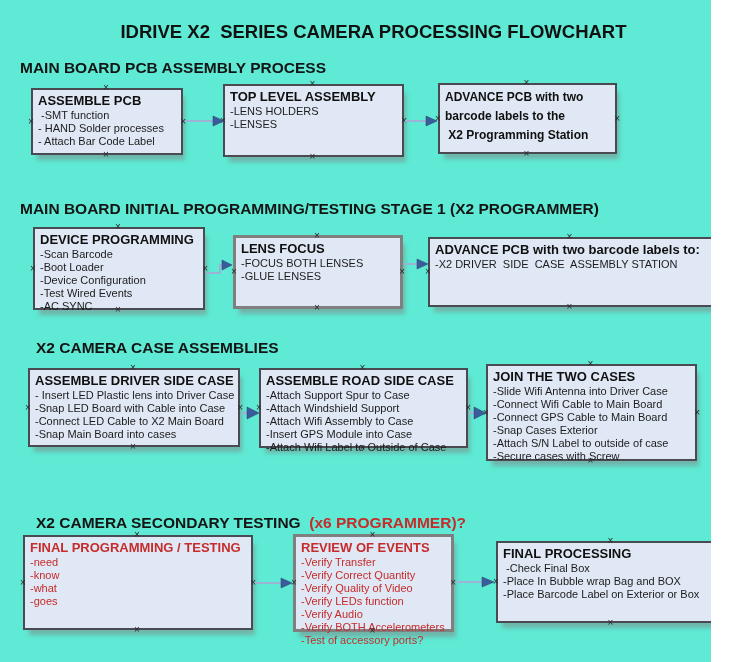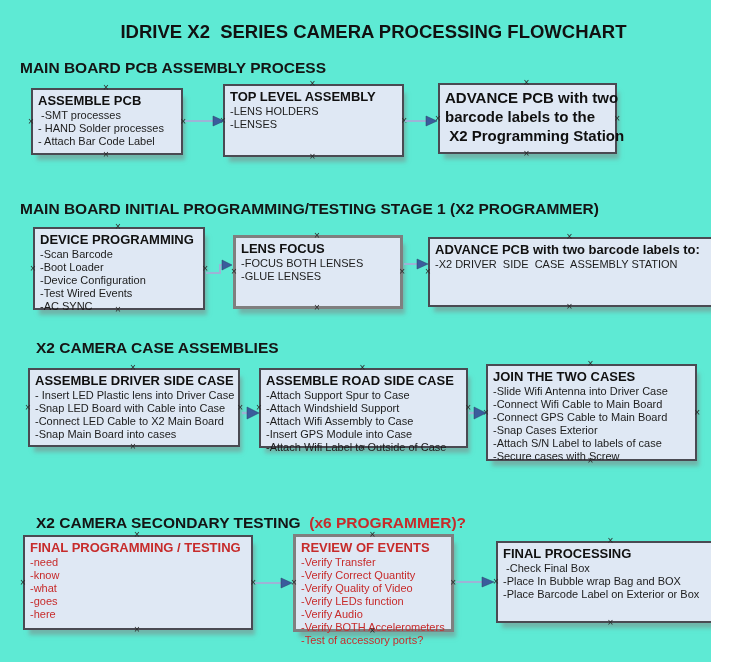--- a/index.html
+++ b/index.html
@@ -28,21 +28,21 @@
     background:#dfe8f4;
     border:2px solid #4a4a52;
     box-shadow:4px 7px 4px -2px rgba(130,130,130,0.5);
     padding:3px 0 0 5px;
   }
   .fbox.gray-border{border:3px solid #7f7f7f;}
   .fbox-title{
     font-size:13px;line-height:16px;font-weight:bold;color:#101010;
     white-space:pre;
   }
-  .fbox-title.big{font-size:15px;line-height:19px;}
+  .fbox-title.big{font-size:12px;line-height:19px;}
   .fbox-line{
     font-size:11px;line-height:13px;color:#1c1c1c;
     white-space:pre;
   }
   .fbox.red .fbox-title,.fbox.red .fbox-line{color:#c72b2b;}
   .marker{
     position:absolute;
     font-size:10px;line-height:10px;color:#2a2a2a;
     font-weight:normal;
     pointer-events:none;
@@ -63,21 +63,21 @@
 
   <div class="page-title">IDRIVE X2  SERIES CAMERA PROCESSING FLOWCHART</div>
 
   <div class="sec-heading" style="left:20px;top:59px;"><span>MAIN BOARD PCB ASSEMBLY PROCESS</span><span class="red-part"></span></div>
   <div class="sec-heading" style="left:20px;top:200px;"><span>MAIN BOARD INITIAL PROGRAMMING/TESTING STAGE 1 (X2 PROGRAMMER)</span><span class="red-part"></span></div>
   <div class="sec-heading" style="left:36px;top:339px;"><span>X2 CAMERA CASE ASSEMBLIES</span><span class="red-part"></span></div>
   <div class="sec-heading" style="left:36px;top:514px;"><span>X2 CAMERA SECONDARY TESTING  </span><span class="red-part">(x6 PROGRAMMER)?</span></div>
 
   <div class="fbox" style="left:31px;top:88px;width:152px;height:67px;">
     <div class="fbox-title">ASSEMBLE PCB</div>
-    <div class="fbox-line"> -SMT processes</div>
+    <div class="fbox-line"> -SMT function</div>
     <div class="fbox-line">- HAND Solder processes</div>
     <div class="fbox-line">- Attach Bar Code Label</div>
   <span class="marker m-t">×</span>
       <span class="marker m-b">×</span>
       <span class="marker m-l">×</span>
       <span class="marker m-r">×</span>
     </div>
 
   <div class="fbox" style="left:223px;top:84px;width:181px;height:73px;">
     <div class="fbox-title">TOP LEVEL ASSEMBLY</div>
@@ -155,35 +155,34 @@
       <span class="marker m-l">×</span>
       <span class="marker m-r">×</span>
     </div>
 
   <div class="fbox" style="left:486px;top:364px;width:211px;height:97px;">
     <div class="fbox-title">JOIN THE TWO CASES</div>
     <div class="fbox-line">-Slide Wifi Antenna into Driver Case</div>
     <div class="fbox-line">-Connect Wifi Cable to Main Board</div>
     <div class="fbox-line">-Connect GPS Cable to Main Board</div>
     <div class="fbox-line">-Snap Cases Exterior</div>
-    <div class="fbox-line">-Attach S/N Label to labels of case</div>
+    <div class="fbox-line">-Attach S/N Label to outside of case</div>
     <div class="fbox-line">-Secure cases with Screw</div>
   <span class="marker m-t">×</span>
       <span class="marker m-b">×</span>
       <span class="marker m-l">×</span>
       <span class="marker m-r">×</span>
     </div>
 
   <div class="fbox red" style="left:23px;top:535px;width:230px;height:95px;">
     <div class="fbox-title">FINAL PROGRAMMING / TESTING</div>
     <div class="fbox-line">-need</div>
     <div class="fbox-line">-know</div>
     <div class="fbox-line">-what</div>
     <div class="fbox-line">-goes</div>
-    <div class="fbox-line">-here</div>
   <span class="marker m-t">×</span>
       <span class="marker m-b">×</span>
       <span class="marker m-l">×</span>
       <span class="marker m-r">×</span>
     </div>
 
   <div class="fbox red gray-border" style="left:293px;top:534px;width:161px;height:98px;">
     <div class="fbox-title">REVIEW OF EVENTS</div>
     <div class="fbox-line">-Verify Transfer</div>
     <div class="fbox-line">-Verify Correct Quantity</div>

